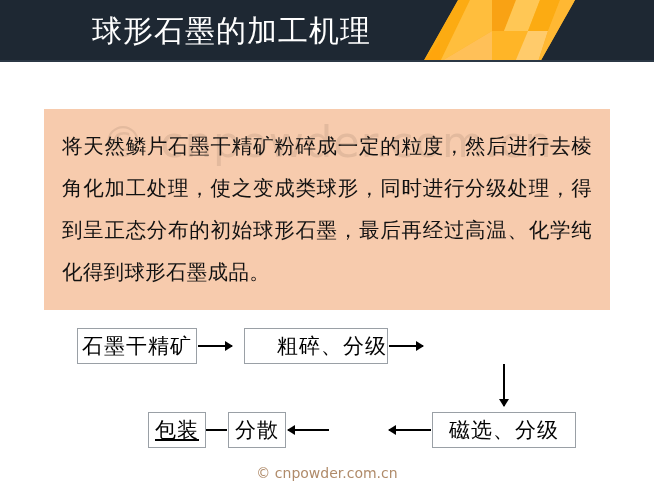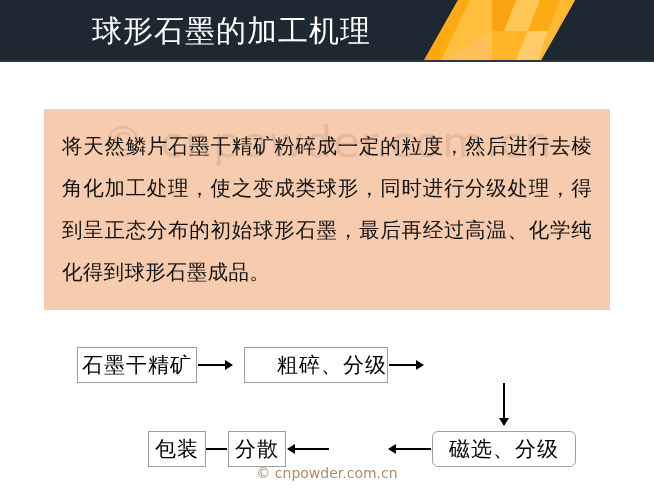--- a/index.html
+++ b/index.html
@@ -89,21 +89,21 @@
     letter-spacing: 1px;
     pointer-events: none;
     z-index: 1;
     font-family: "DejaVu Sans", "Liberation Sans", sans-serif;
   }
 
   
   .flow {
     position: absolute;
     left: 0;
-    top: 335px;
+    top: 316px;
     width: 534px;
     height: 130px;
   }
   .node {
     position: absolute;
     box-sizing: border-box;
     border: 1.2px solid #9aa0a6;
     background: #ffffff;
     color: #000000;
     font-family: "DejaVu Serif", "Liberation Serif", serif;
@@ -206,27 +206,27 @@
 
   <div class="arrow-h right" style="left:198px; top:29px; width:34px;"></div>
 
   <div class="node" style="left:244px; top:12px; width:144px;text-align:right;">粗碎、分级</div>
 
   <div class="arrow-h right" style="left:389px; top:29px; width:34px;"></div>
 
 
   <div class="arrow-v down" style="left:503px; top:48px; height:42px;"></div>
 
-  <div class="node" style="left:432px; top:96px; width:144px;border-radius:6px;">磁选、分级</div>
+  <div class="node" style="left:432px; top:96px; width:144px;">磁选、分级</div>
 
   <div class="arrow-h left" style="left:389px; top:113px; width:42px;"></div>
 
 
   <div class="arrow-h left" style="left:288px; top:113px; width:41px;"></div>
 
   <div class="node" style="left:228px; top:96px; width:58px;">分散</div>
 
   <div class="arrow-h left" style="left:186px; top:113px; width:41px;"></div>
 
-  <div class="node" style="left:148px; top:96px; width:58px;">包装</div>
+  <div class="node" style="left:148px; top:96px; width:58px;text-decoration:underline;">包装</div>
 </div>
 
 <div class="footer-wm">© cnpowder.com.cn</div>
 
 </body></html>

